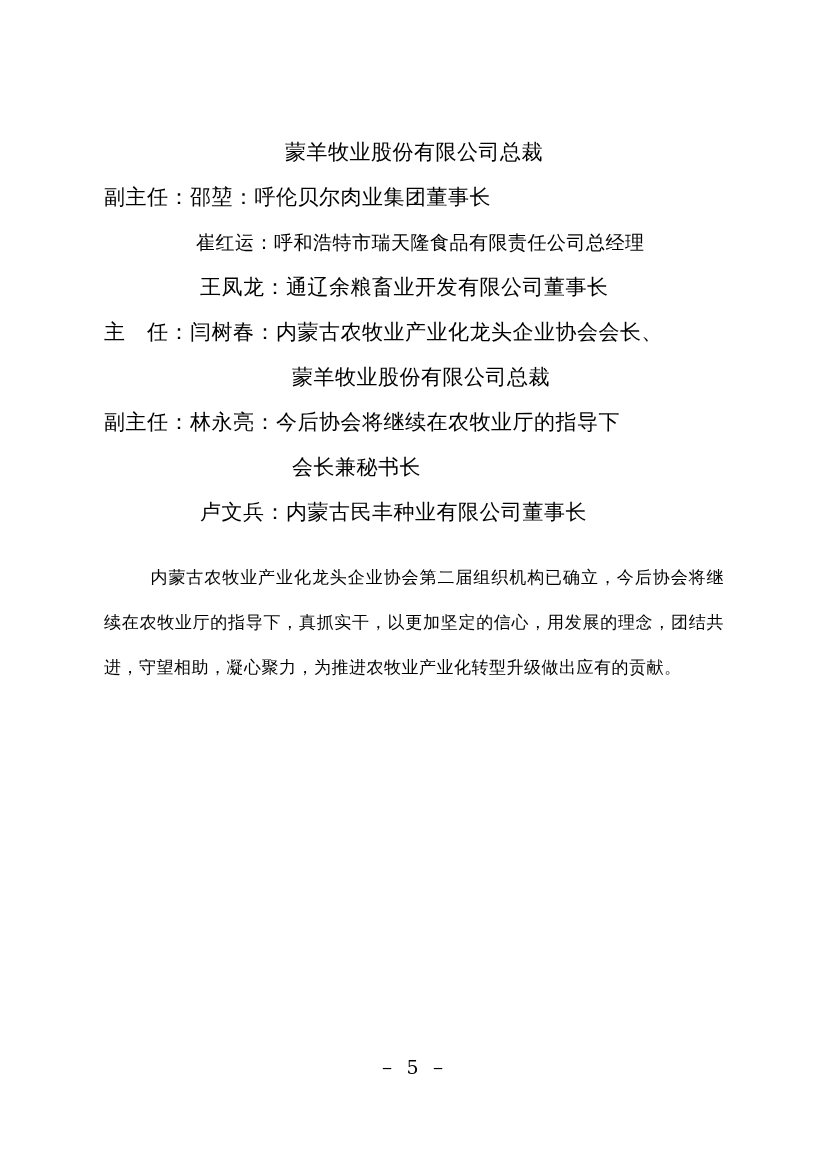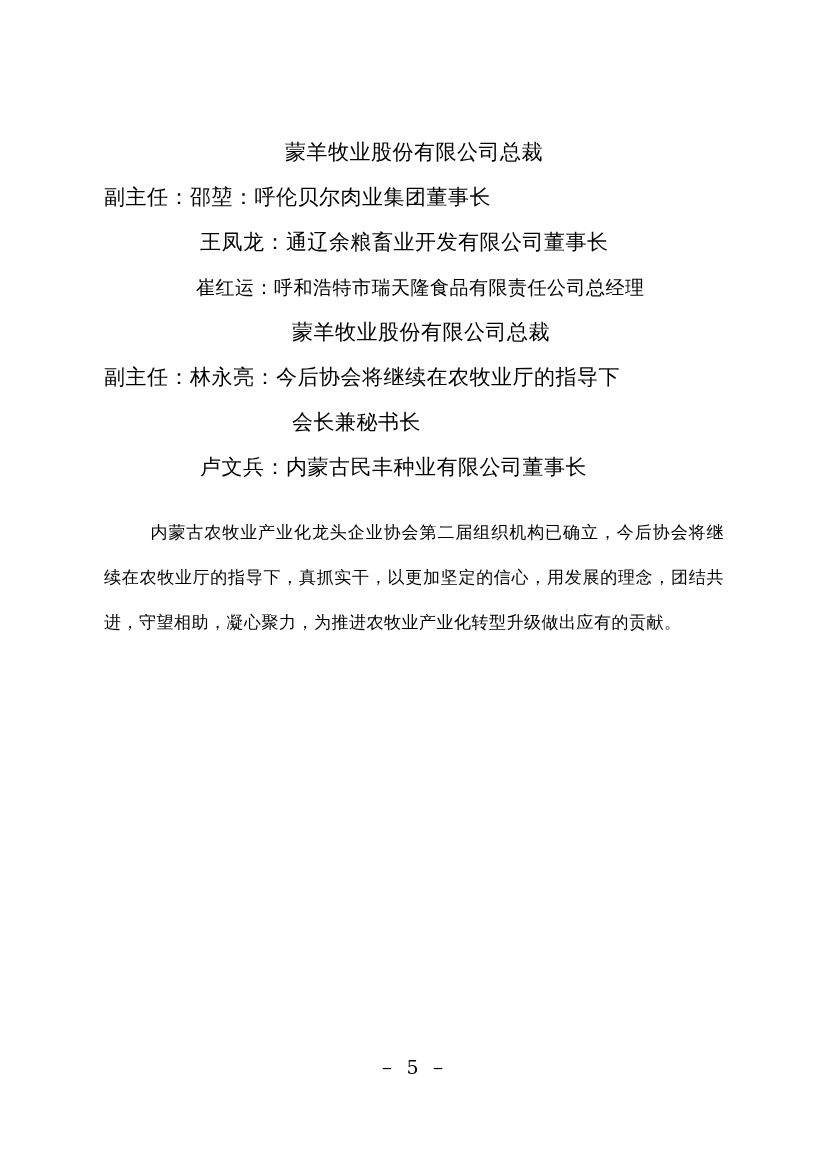--- a/index.html
+++ b/index.html
@@ -83,24 +83,25 @@
   }
 </style>
 </head>
 <body>
 
 <div class="page">
   <div class="body-area">
 
     <div class="line center">蒙羊牧业股份有限公司总裁</div>
     <div class="line indent-1">副主任：邵堃：呼伦贝尔肉业集团董事长</div>
+    <div class="line indent-2 small">崔红运：呼和浩特市瑞天隆食品有限责任公司总经理</div>
     <div class="line indent-3">王凤龙：通辽余粮畜业开发有限公司董事长</div>
-    <div class="line indent-2 small">崔红运：呼和浩特市瑞天隆食品有限责任公司总经理</div>
 
 
+    <div class="line indent-1">主　任：闫树春：内蒙古农牧业产业化龙头企业协会会长、</div>
     <div class="line indent-4">蒙羊牧业股份有限公司总裁</div>
     <div class="line indent-1">副主任：林永亮：今后协会将继续在农牧业厅的指导下</div>
     <div class="line indent-4">会长兼秘书长</div>
     <div class="line indent-3">卢文兵：内蒙古民丰种业有限公司董事长</div>
 
     <div class="para"><span class="first-line-indent"></span><span>内蒙古农牧业产业化龙头企业协会第二届组织机构已确立，今后协会将继续在农牧业厅的指导下，真抓实干，以更加坚定的信心，用发展的理念，团结共进，守望相助，凝心聚力，为推进农牧业产业化转型升级做出应有的贡献。</span></div>
 
   </div>
 
   <div class="footer">－ 5 －</div>

